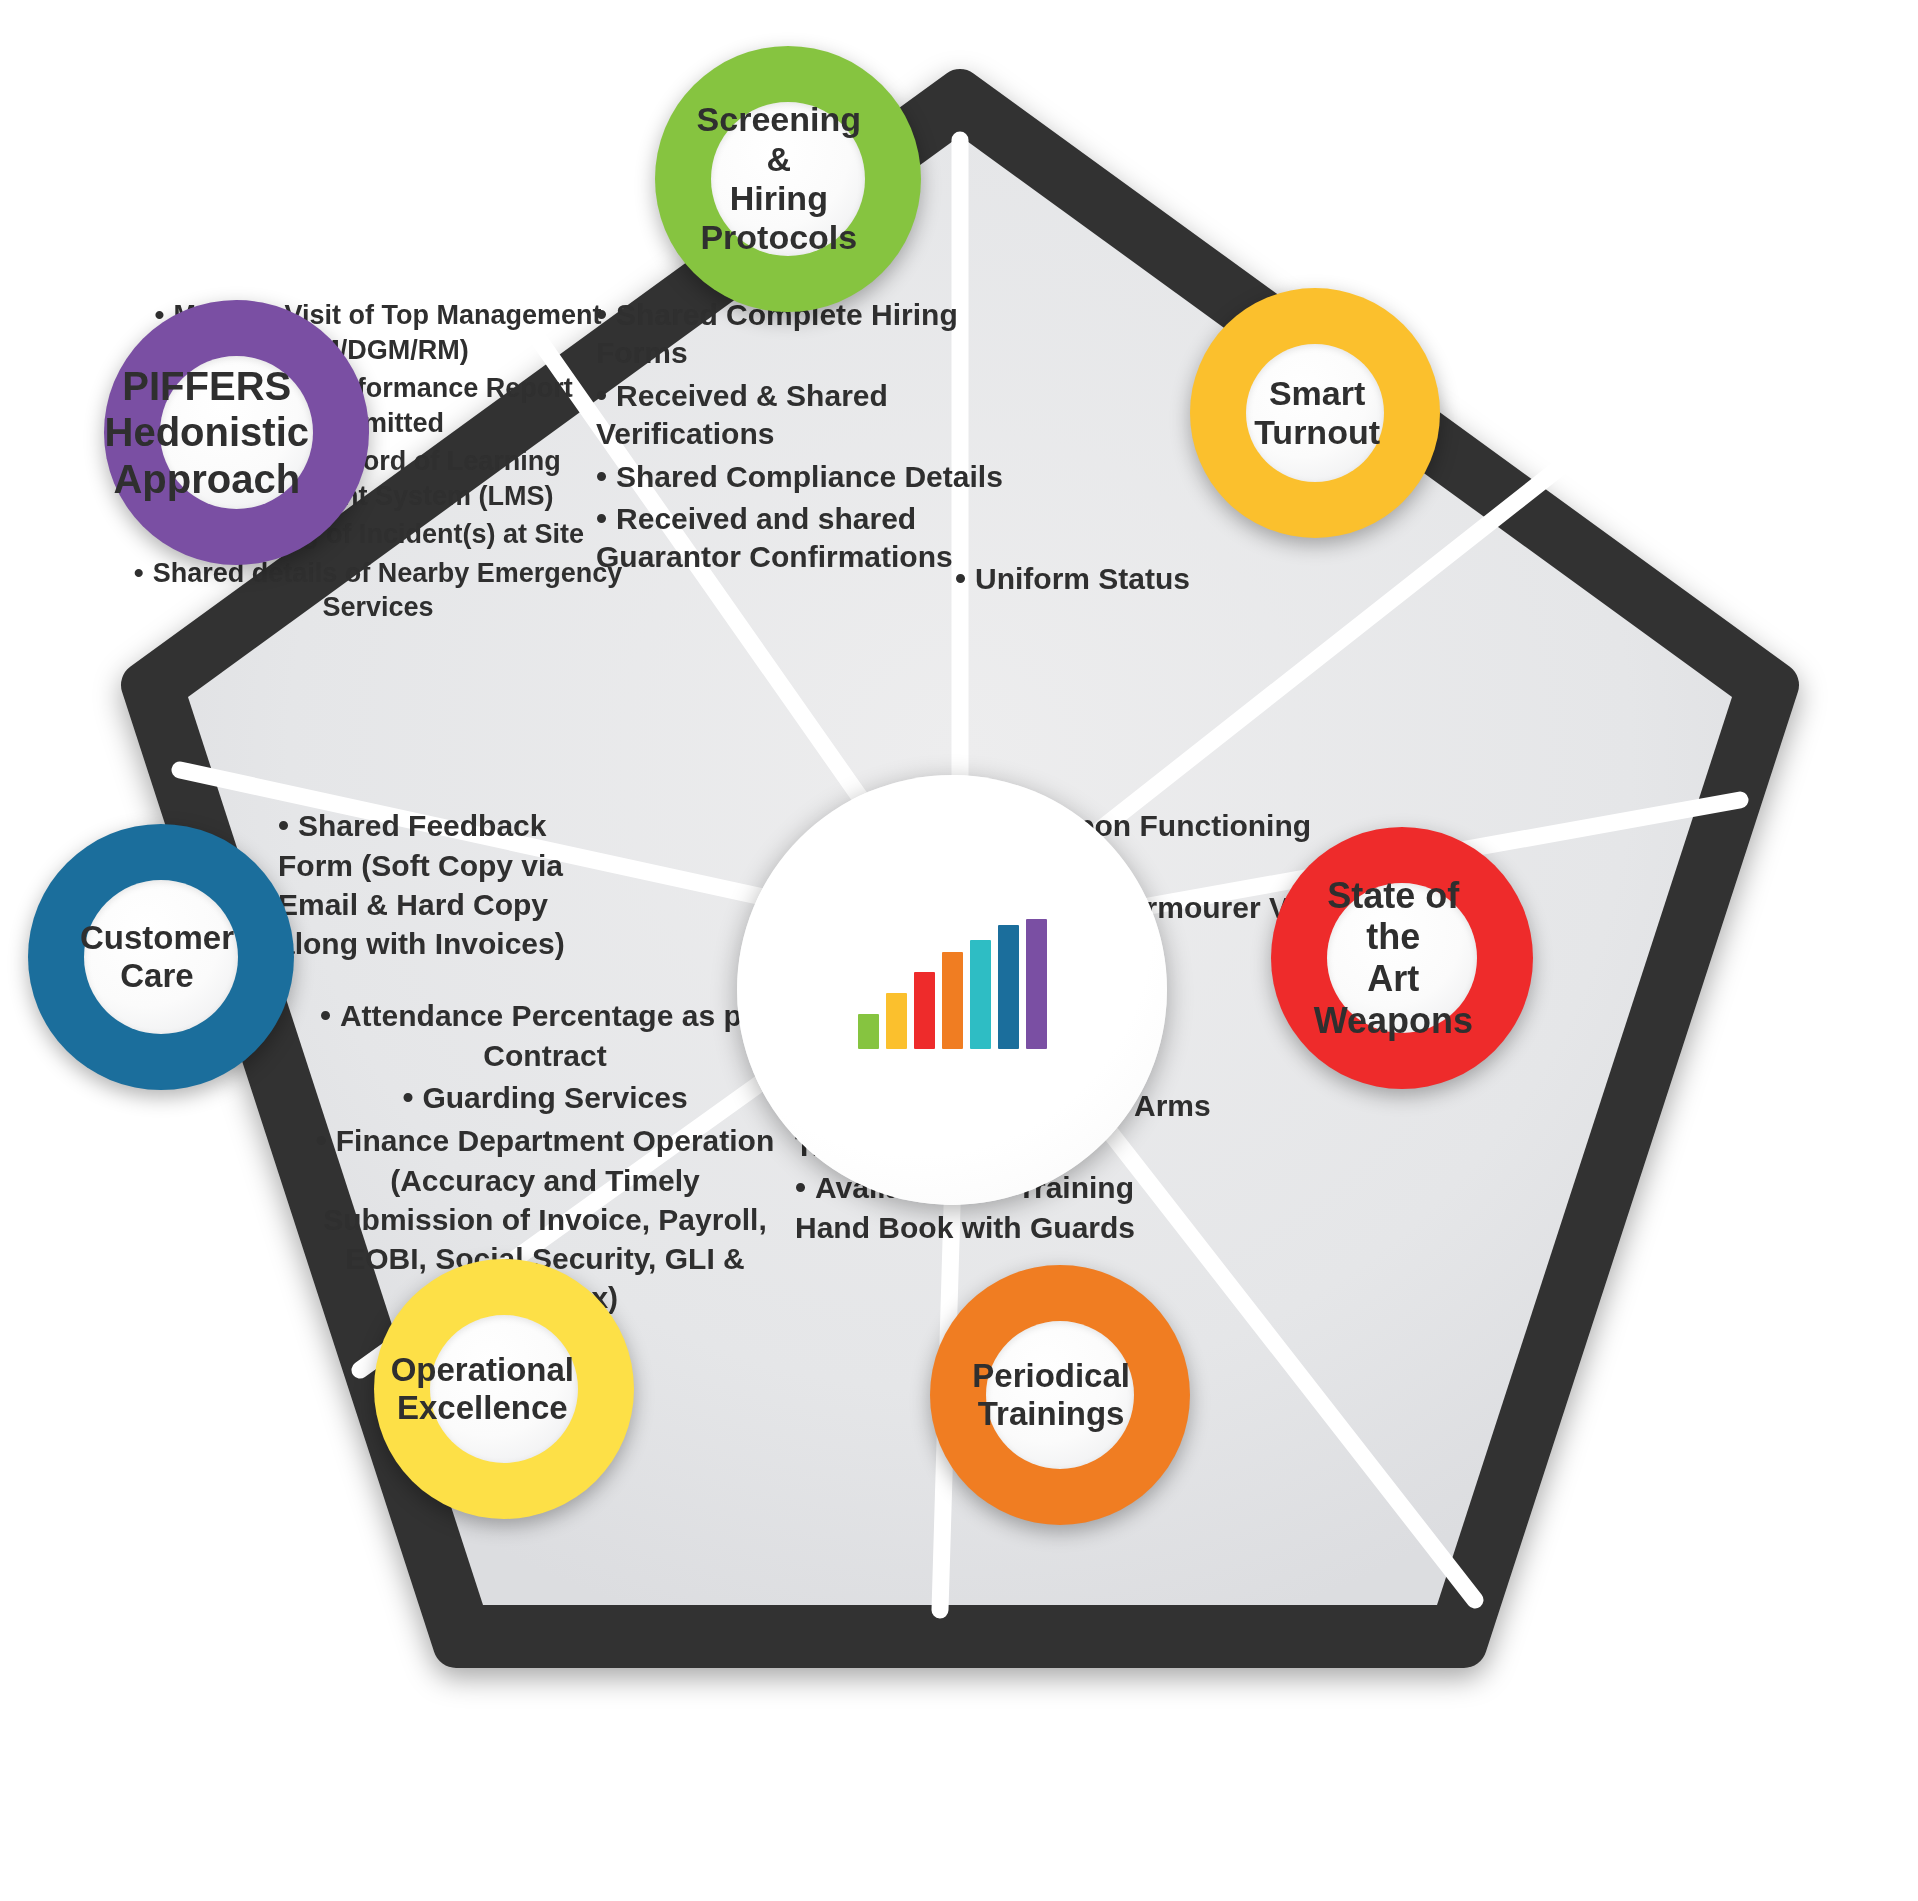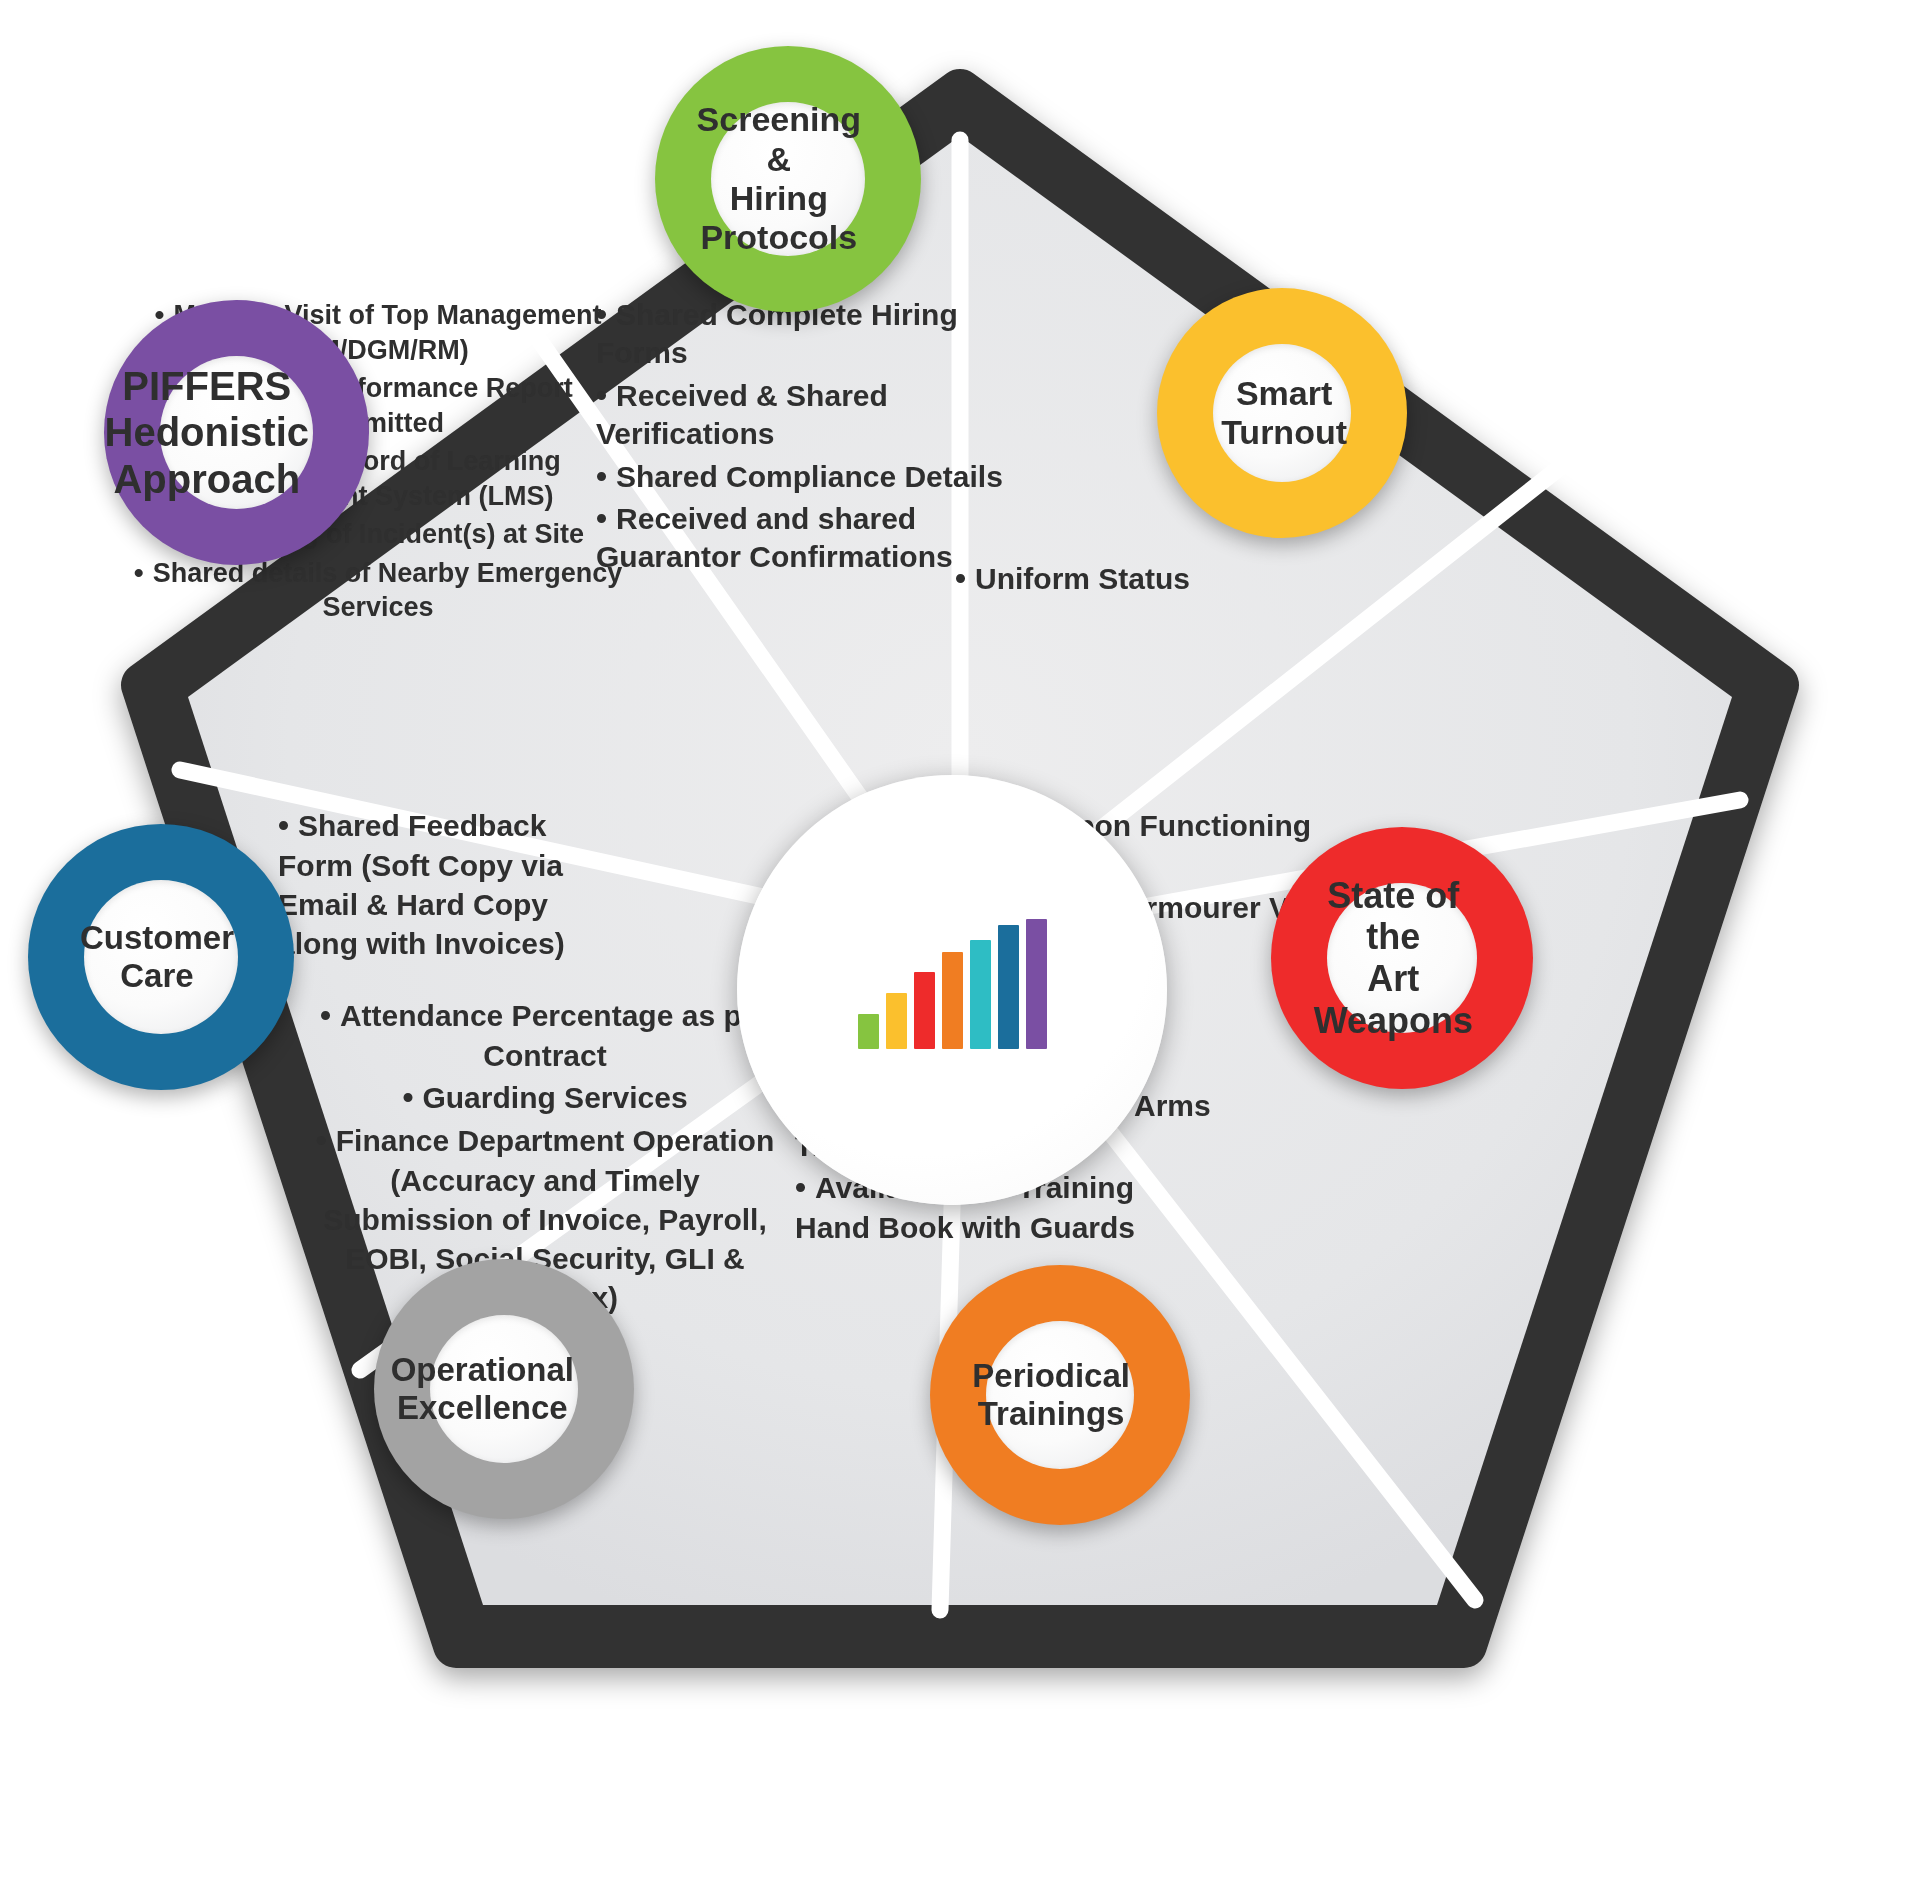--- a/index.html
+++ b/index.html
@@ -40,30 +40,30 @@
     box-shadow:inset 0 2px 7px rgba(0,0,0,.10);
   }
   .node .inner span{
     font-weight:bold;color:#2f2f2f;line-height:1.16;display:block;padding:4px;
   }
 
   
   #node-screening{left:655px;top:46px;width:266px;height:266px;background:#86c440;}
   #node-screening .inner span{font-size:34px;}
 
-  #node-smart{left:1157px;top:288px;width:250px;height:250px;background:#fbc02d;}
+  #node-smart{left:1190px;top:288px;width:250px;height:250px;background:#fbc02d;}
   #node-smart .inner span{font-size:34px;}
 
   #node-weapons{left:1271px;top:827px;width:262px;height:262px;background:#ee2b2b;}
   #node-weapons .inner span{font-size:36px;}
 
   #node-periodical{left:930px;top:1265px;width:260px;height:260px;background:#f07d22;}
   #node-periodical .inner span{font-size:33px;}
 
-  #node-operational{left:374px;top:1259px;width:260px;height:260px;background:#a3a3a3;}
+  #node-operational{left:374px;top:1259px;width:260px;height:260px;background:#fde047;}
   #node-operational .inner span{font-size:33px;}
 
   #node-customer{left:28px;top:824px;width:266px;height:266px;background:#1b6e9c;}
   #node-customer .inner span{font-size:33px;}
 
   #node-piffers{left:104px;top:300px;width:265px;height:265px;background:#7a4fa3;}
   #node-piffers .inner span{font-size:40px;}
 
   
   .seg{position:absolute;z-index:5;color:#2f2f2f;font-weight:bold;}

